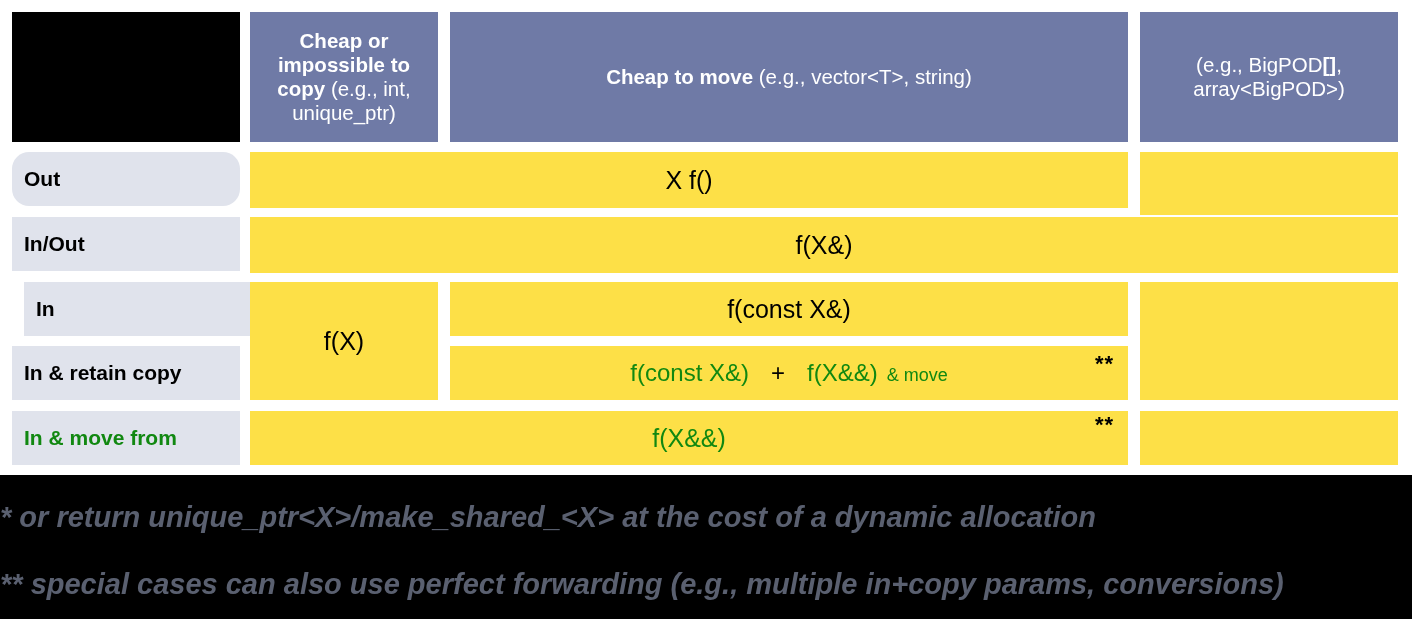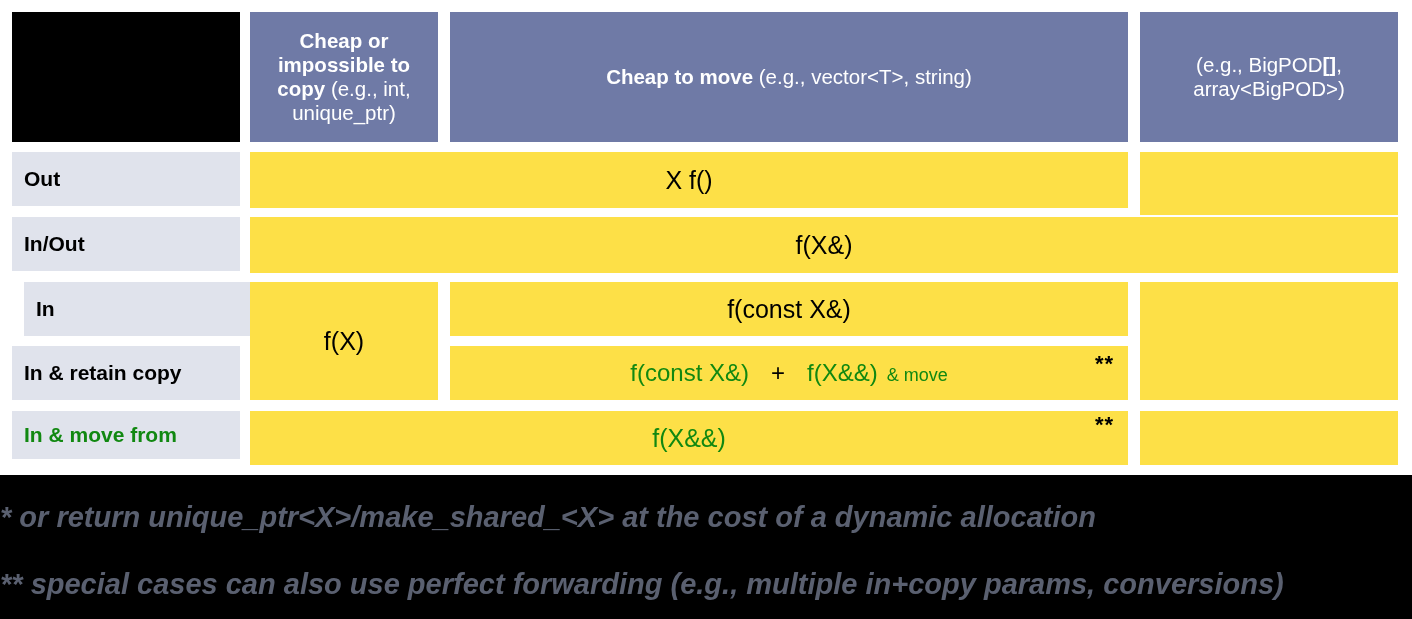--- a/index.html
+++ b/index.html
@@ -120,37 +120,37 @@
   </div>
 </div>
 
 <div class="cell col-head" style="left:1140px; top:12px; width:258px; height:130px;">
   <div>
     <div><span>(e.g., BigPOD</span><span class="b">[]</span><span>,</span></div>
     <div><span>array&lt;BigPOD&gt;)</span></div>
   </div>
 </div>
 
-<div class="cell row-head" style="left:12px; top:152px; width:228px; height:54px;">
+<div class="cell row-head" style="left:12px; top:152px; width:228px; height:54px;border-radius:17px;">
   <span>Out</span>
 </div>
 
 <div class="cell row-head" style="left:12px; top:217px; width:228px; height:54px;">
   <span>In/Out</span>
 </div>
 
 <div class="cell row-head" style="left:12px; top:282px; width:228px; height:54px;margin-left:12px;">
   <span>In</span>
 </div>
 
 <div class="cell row-head" style="left:12px; top:346px; width:228px; height:54px;">
   <span>In &amp; retain copy</span>
 </div>
 
-<div class="cell row-head green" style="left:12px; top:411px; width:228px; height:48px;">
+<div class="cell row-head green" style="left:12px; top:411px; width:228px; height:54px;">
   <span>In &amp; move from</span>
 </div>
 
 <div class="cell data-cell" style="left:250px; top:152px; width:878px; height:56px;">
   <span>X f()</span>
 </div>
 <div class="cell data-cell" style="left:1140px; top:152px; width:258px; height:63px;"></div>
 
 <div class="cell data-cell" style="left:250px; top:217px; width:1148px; height:56px;">
   <span>f(X&amp;)</span>

